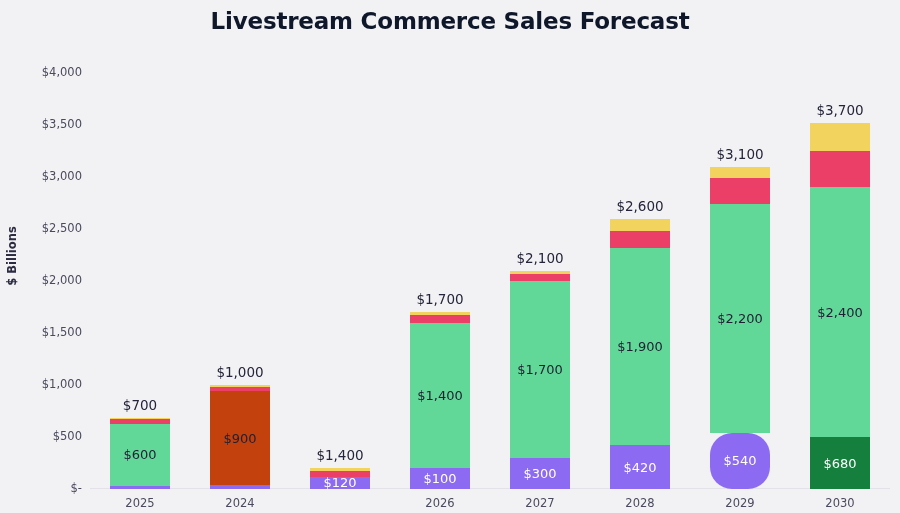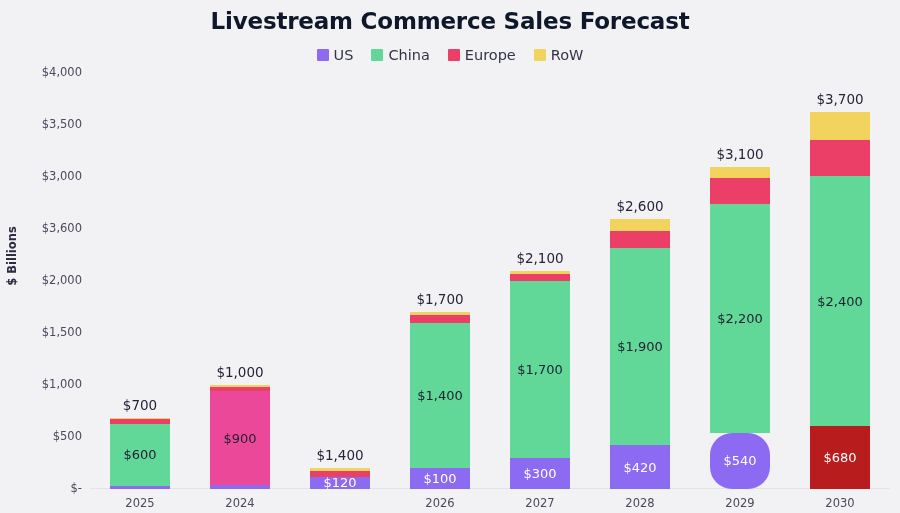--- a/index.html
+++ b/index.html
@@ -153,67 +153,49 @@
     white-space: nowrap;
   }
 </style>
 </head>
 <body>
 
 <div id="chart-root">
 
   <div class="chart-title">Livestream Commerce Sales Forecast</div>
 
-  <div class="legend" id="legend">
-      <div class="legend-item">
-        <span class="legend-swatch" style="background: rgb(140, 107, 242);"></span>
-        <span class="legend-label">US</span>
-      </div>
-      <div class="legend-item">
-        <span class="legend-swatch" style="background: rgb(97, 216, 151);"></span>
-        <span class="legend-label">China</span>
-      </div>
-      <div class="legend-item">
-        <span class="legend-swatch" style="background: rgb(236, 63, 104);"></span>
-        <span class="legend-label">Europe</span>
-      </div>
-      <div class="legend-item">
-        <span class="legend-swatch" style="background: rgb(242, 211, 94);"></span>
-        <span class="legend-label">RoW</span>
-      </div>
-    </div>
 
   <div class="y-ticks-col" id="y-ticks">
       <div class="y-tick" style="top: 488px;">$-</div>
       <div class="y-tick" style="top: 436px; text-align: right;">$500</div>
       <div class="y-tick" style="top: 384px;">$1,000</div>
       <div class="y-tick" style="top: 332px;">$1,500</div>
       <div class="y-tick" style="top: 280px;">$2,000</div>
-      <div class="y-tick" style="top: 228px;">$3,600</div>
+      <div class="y-tick" style="top: 228px;">$2,500</div>
       <div class="y-tick" style="top: 176px;">$3,000</div>
       <div class="y-tick" style="top: 124px;">$3,500</div>
       <div class="y-tick" style="top: 72px;">$4,000</div>
     </div>
   <div class="y-axis-title">$ Billions</div>
 
   <div class="axis-baseline"></div>
 
   <div class="plot-area" id="plot-area">
       <div class="bar-group" style="left: 20px; width: 60px;">
         <div class="bar-seg" style="height: 3.12px; background: rgb(140, 107, 242);"></div>
         <div class="bar-seg" style="height: 62.4px; background: rgb(97, 216, 151);">
           <span class="seg-label dark">$600</span>
         </div>
         <div class="bar-seg" style="height: 4.16px; background: rgb(236, 63, 104);"></div>
         <div class="bar-seg" style="height: 1.04px; background: rgb(242, 211, 94);"></div>
         <div class="bar-total">$700</div>
       </div>
       <div class="bar-group" style="left: 120px; width: 60px;">
         <div class="bar-seg" style="height: 4.16px; background: rgb(140, 107, 242);"></div>
-        <div class="bar-seg" style="height: 93.6px; background: #ec4899;">
+        <div class="bar-seg" style="height: 93.6px; background: #c2410c;">
           <span class="seg-label dark">$900</span>
         </div>
         <div class="bar-seg" style="height: 4.16px; background: rgb(236, 63, 104);"></div>
         <div class="bar-seg" style="height: 2.08px; background: rgb(242, 211, 94);"></div>
         <div class="bar-total">$1,000</div>
       </div>
       <div class="bar-group" style="left: 220px; width: 60px;">
         <div class="bar-seg" style="height: 12.48px; background: rgb(140, 107, 242);">
           <span class="seg-label light">$120</span>
         </div>
@@ -259,21 +241,21 @@
           <span class="seg-label light">$540</span>
         </div>
         <div class="bar-seg" style="height: 228.8px; background: rgb(97, 216, 151);">
           <span class="seg-label dark">$2,200</span>
         </div>
         <div class="bar-seg" style="height: 26px; background: rgb(236, 63, 104);"></div>
         <div class="bar-seg" style="height: 11.44px; background: rgb(242, 211, 94);"></div>
         <div class="bar-total">$3,100</div>
       </div>
       <div class="bar-group" style="left: 720px; width: 60px;">
-        <div class="bar-seg" style="height: 63px; background: #b91c1c;">
+        <div class="bar-seg" style="height: 52px; background: #15803d;">
           <span class="seg-label light">$680</span>
         </div>
         <div class="bar-seg" style="height: 249.6px; background: rgb(97, 216, 151);">
           <span class="seg-label dark">$2,400</span>
         </div>
         <div class="bar-seg" style="height: 36.4px; background: rgb(236, 63, 104);"></div>
         <div class="bar-seg" style="height: 28.08px; background: rgb(242, 211, 94);"></div>
         <div class="bar-total">$3,700</div>
       </div>
     </div>

